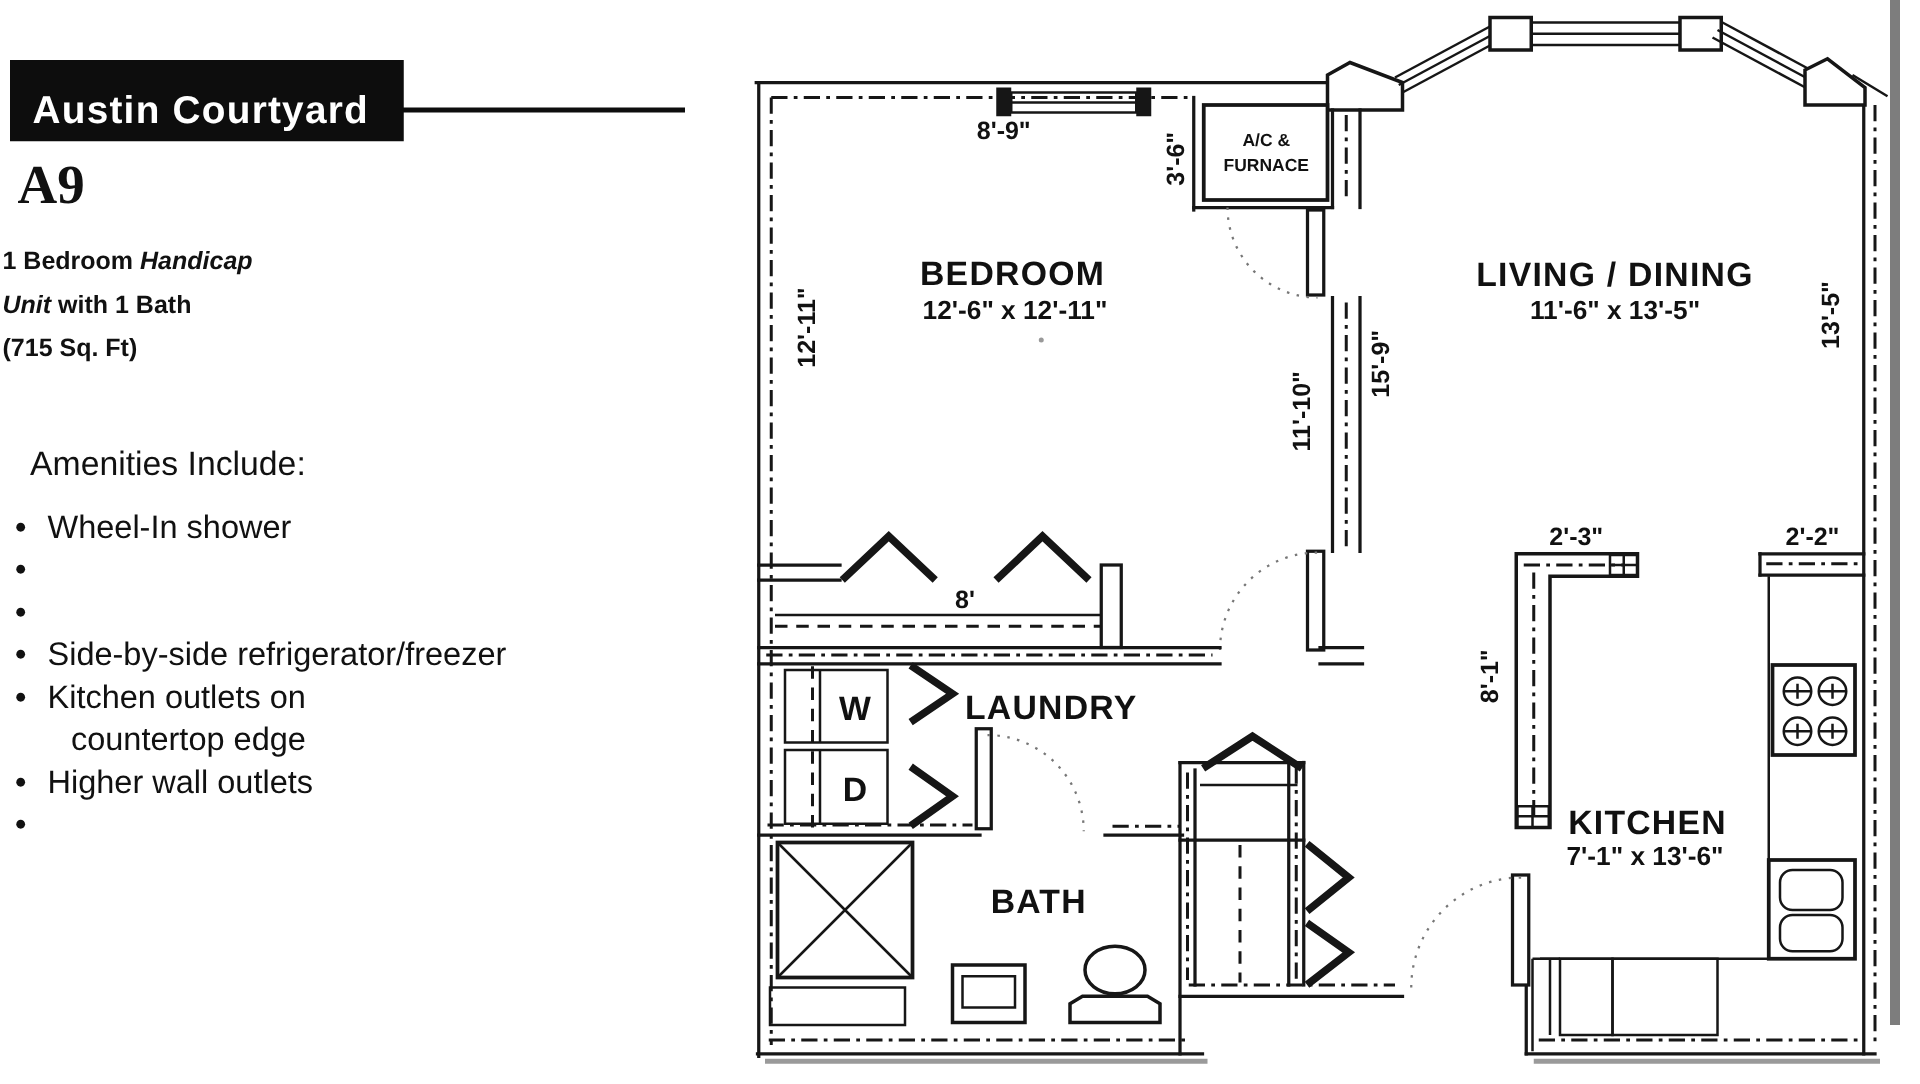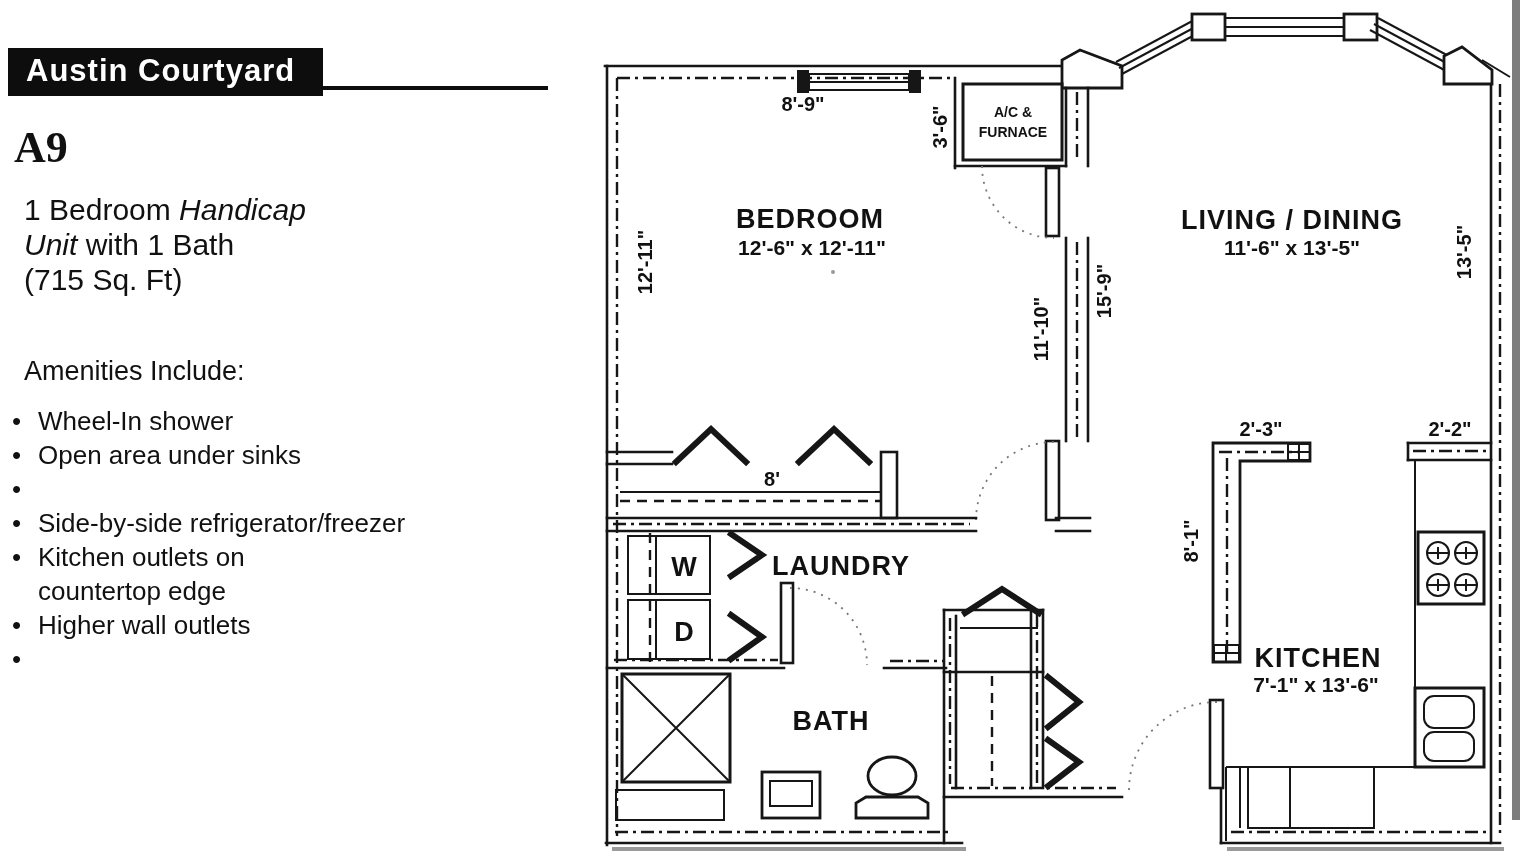--- a/index.html
+++ b/index.html
@@ -4,31 +4,31 @@
 <style>
   html,body { margin:0; padding:0; background:#ffffff; }
   .page { position:relative; width:1536px; height:867px; overflow:hidden;
           font-family:"Liberation Sans", sans-serif; color:#111; }
 
   
   .info { position:absolute; left:0; top:0; width:585px; height:867px; }
   .banner-rule { position:absolute; left:8px; top:86px; width:540px; height:4px; background:#0d0d0d; }
   .banner { position:absolute; left:8px; top:48px; background:#0d0d0d; color:#fff;
             font-size:31px; font-weight:bold; letter-spacing:1px;
-            padding:5px 28px 7px 18px; white-space:nowrap; }
+            padding:22px 28px 7px 18px; white-space:nowrap; }
   .unit-code { position:absolute; left:14px; top:122px; font-family:"Liberation Serif", serif;
                font-weight:bold; font-size:44px; }
-  .subtitle { position:absolute; left:24px; top:192px; font-size:30px; font-weight:normal; line-height:35px; }
+  .subtitle { position:absolute; left:2px; top:192px; font-size:20px; font-weight:bold; line-height:35px; }
   .subtitle .it { font-style:italic; }
   .amen-head { position:absolute; left:12px; top:356px; font-size:27px;margin-left:12px; }
   .amen-list { position:absolute; left:12px; top:404px; list-style:none; margin:0; padding:0;
                font-size:26px; line-height:34px; }
   .amen-list li { display:flex; }
   .amen-list .b { width:26px; flex:0 0 26px; }
-  .amen-list .t { white-space:pre-line; }
+  .amen-list .t { white-space:pre-line;text-align:right; }
 
   
   svg { position:absolute; left:0; top:0; }
   .wsolid { stroke:#161616; stroke-width:2.6; fill:none; stroke-linecap:square; }
   .wthin  { stroke:#161616; stroke-width:2;   fill:none; }
   .wdash  { stroke:#161616; stroke-width:2.4; fill:none; stroke-dasharray:13 5 3 5; }
   .hdash  { stroke:#161616; stroke-width:2.4; fill:none; stroke-dasharray:10 7; }
   .fix    { stroke:#161616; stroke-width:2.8; fill:#fff; }
   .fix2   { stroke:#161616; stroke-width:2;   fill:none; }
   .leaf   { stroke:#161616; stroke-width:2.6; fill:#fff; }
@@ -58,21 +58,20 @@
       <div><span>(715 Sq. Ft)</span></div>
     </div>
     <div class="amen-head">Amenities Include:</div>
     <ul class="amen-list">
       <li>
           <span class="b">•</span>
           <span class="t">Wheel-In shower</span>
         </li>
       <li>
           <span class="b">•</span>
-          <span class="t">Open area under sinks</span>
         </li>
       <li>
           <span class="b">•</span>
         </li>
       <li>
           <span class="b">•</span>
           <span class="t">Side-by-side refrigerator/freezer</span>
         </li>
       <li>
           <span class="b">•</span>

